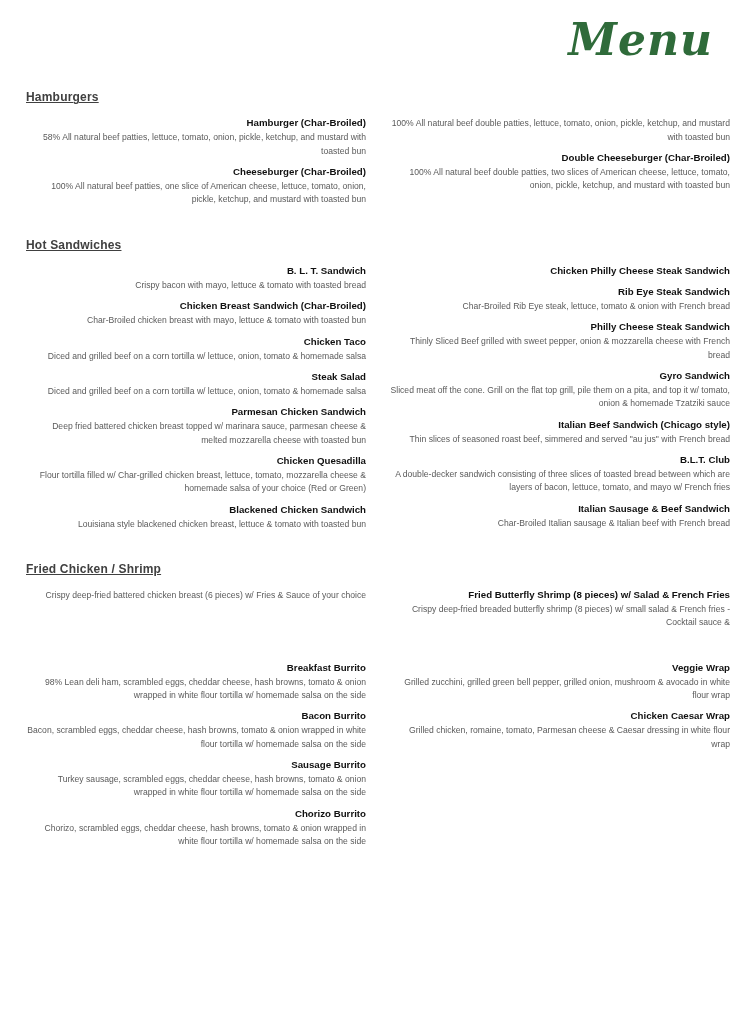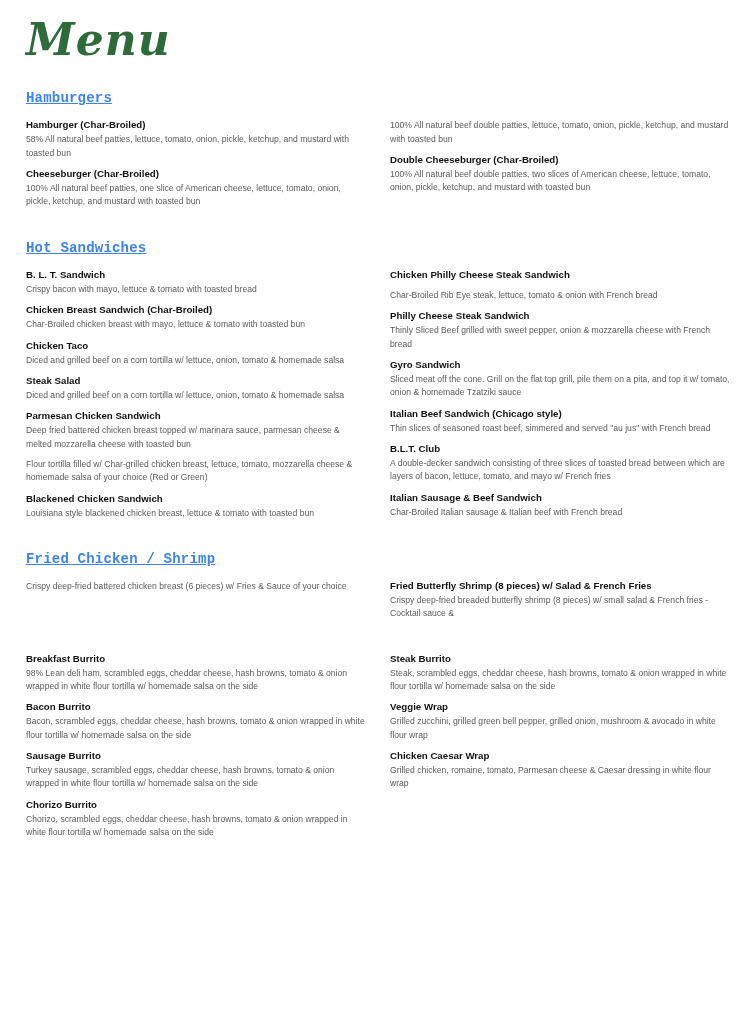--- a/index.html
+++ b/index.html
@@ -15,53 +15,53 @@
     overflow: hidden;
   }
   .page {
     position: relative;
     width: 739px;
     height: 1024px;
     box-sizing: border-box;
     padding: 0 26px;
   }
   .menu-title {
-    text-align: left;
+    text-align: right;
     font-family: "DejaVu Serif", serif;
     font-style: italic;
     font-weight: bold;
     font-size: 44px;
     color: #2f6b3a;
     margin: 16px 0 26px 0;
     letter-spacing: 1px;
     line-height: 1.1;
   }
   .section {
     margin-bottom: 6px;
   }
   .section-title {
-    font-size: 14px;
+    font-size: 12px;
     font-weight: bold;
-    color: #3b82f6;
+    color: #404040;
     text-decoration: underline;
     margin: 0 0 12px 0;
     letter-spacing: 0.2px;
-    font-family: Liberation Mono, monospace;
   }
   .columns {
     display: flex;
     gap: 24px;
     align-items: flex-start;
   }
   .col {
     width: 340px;
     flex: 0 0 340px;
   }
   .item {
     margin-bottom: 7px;
+    text-align: right;
   }
   .item-name {
     font-size: 9.7px;
     font-weight: bold;
     color: #111111;
     line-height: 1.45;
   }
   .item-desc {
     font-size: 8.6px;
     color: #5a5a5a;
@@ -122,32 +122,34 @@
         </div>
         <div class="item">
           <div class="item-name">Steak Salad</div>
           <div class="item-desc">Diced and grilled beef on a corn tortilla w/ lettuce, onion, tomato &amp; homemade salsa</div>
         </div>
         <div class="item">
           <div class="item-name">Parmesan Chicken Sandwich</div>
           <div class="item-desc">Deep fried battered chicken breast topped w/ marinara sauce, parmesan cheese &amp; melted mozzarella cheese with toasted bun</div>
         </div>
         <div class="item">
+          <div class="item-name">Chicken Quesadilla</div>
           <div class="item-desc">Flour tortilla filled w/ Char-grilled chicken breast, lettuce, tomato, mozzarella cheese &amp; homemade salsa of your choice (Red or Green)</div>
         </div>
         <div class="item">
           <div class="item-name">Blackened Chicken Sandwich</div>
           <div class="item-desc">Louisiana style blackened chicken breast, lettuce &amp; tomato with toasted bun</div>
         </div>
       </div>
       <div class="col">
         <div class="item">
           <div class="item-name">Chicken Philly Cheese Steak Sandwich</div>
         </div>
         <div class="item">
+          <div class="item-name">Rib Eye Steak Sandwich</div>
           <div class="item-desc">Char-Broiled Rib Eye steak, lettuce, tomato &amp; onion with French bread</div>
         </div>
         <div class="item">
           <div class="item-name">Philly Cheese Steak Sandwich</div>
           <div class="item-desc">Thinly Sliced Beef grilled with sweet pepper, onion &amp; mozzarella cheese with French bread</div>
         </div>
         <div class="item">
           <div class="item-name">Gyro Sandwich</div>
           <div class="item-desc">Sliced meat off the cone. Grill on the flat top grill, pile them on a pita, and top it w/ tomato, onion &amp; homemade Tzatziki sauce</div>
         </div>
@@ -203,24 +205,20 @@
           <div class="item-name">Sausage Burrito</div>
           <div class="item-desc">Turkey sausage, scrambled eggs, cheddar cheese, hash browns, tomato &amp; onion wrapped in white flour tortilla w/ homemade salsa on the side</div>
         </div>
         <div class="item">
           <div class="item-name">Chorizo Burrito</div>
           <div class="item-desc">Chorizo, scrambled eggs, cheddar cheese, hash browns, tomato &amp; onion wrapped in white flour tortilla w/ homemade salsa on the side</div>
         </div>
       </div>
       <div class="col">
         <div class="item">
-          <div class="item-name">Steak Burrito</div>
-          <div class="item-desc">Steak, scrambled eggs, cheddar cheese, hash browns, tomato &amp; onion wrapped in white flour tortilla w/ homemade salsa on the side</div>
-        </div>
-        <div class="item">
           <div class="item-name">Veggie Wrap</div>
           <div class="item-desc">Grilled zucchini, grilled green bell pepper, grilled onion, mushroom &amp; avocado in white flour wrap</div>
         </div>
         <div class="item">
           <div class="item-name">Chicken Caesar Wrap</div>
           <div class="item-desc">Grilled chicken, romaine, tomato, Parmesan cheese &amp; Caesar dressing in white flour wrap</div>
         </div>
       </div>
     </div>
   </div>

